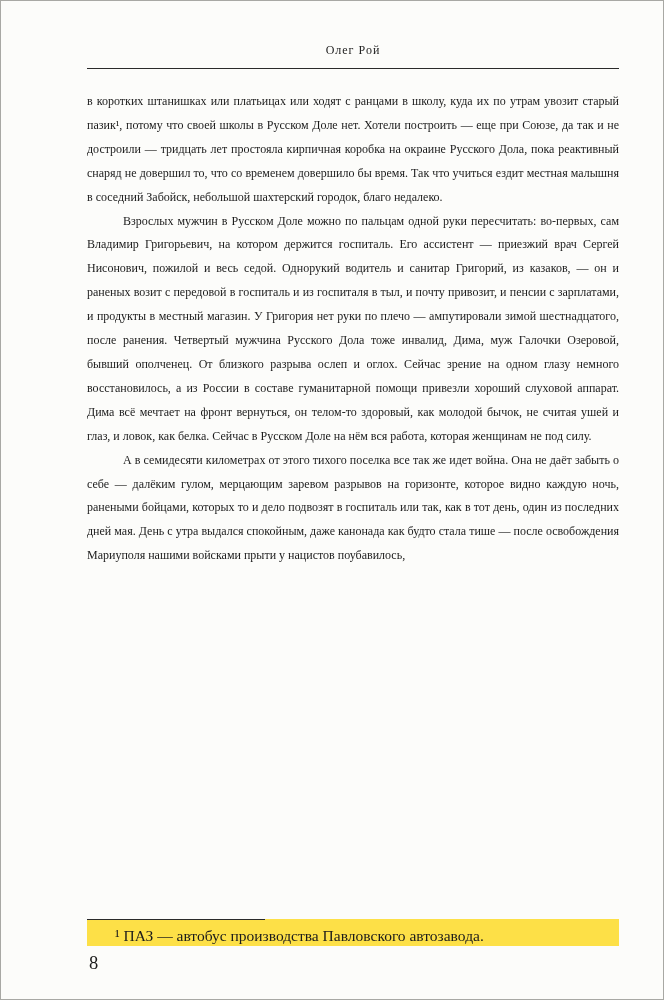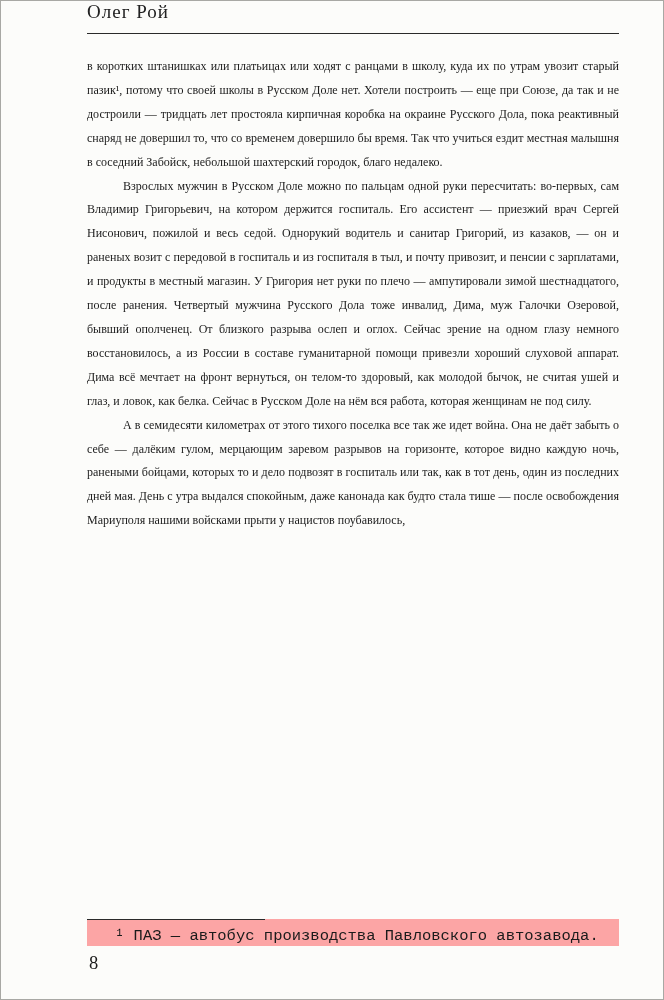--- a/index.html
+++ b/index.html
@@ -16,21 +16,23 @@
     box-sizing: border-box;
     border: 1px solid #a8a8a4;
     overflow: hidden;
     font-family: "Liberation Serif", "DejaVu Serif", serif;
     color: #1b1b1b;
   }
   .content {
     margin: 0 44px 0 86px;
   }
   .running-head {
-    font-size: 19px;
+    margin-top: 42px;
+    text-align: center;
+    font-size: 12px;
     letter-spacing: 1px;
     color: #222;
   }
   .head-rule {
     margin-top: 10px;
     border-top: 1.5px solid #2a2a2a;
     height: 0;
   }
   .body-text {
     margin-top: 21px;
@@ -47,22 +49,21 @@
     padding: 0;
   }
   .para.indent {
     text-indent: 36px;
   }
   .footnote-area {
     position: absolute;
     left: 86px;
     right: 44px;
     top: 918px;
-    background: #fca5a5;
-    font-family: Liberation Mono, monospace;
+    background: #fde047;
   }
   .footnote-rule {
     width: 178px;
     border-top: 1.2px solid #2a2a2a;
     height: 0;
   }
   .footnote {
     margin: 6px 0 0 0;
     font-size: 15.5px;
     line-height: 1.3;

